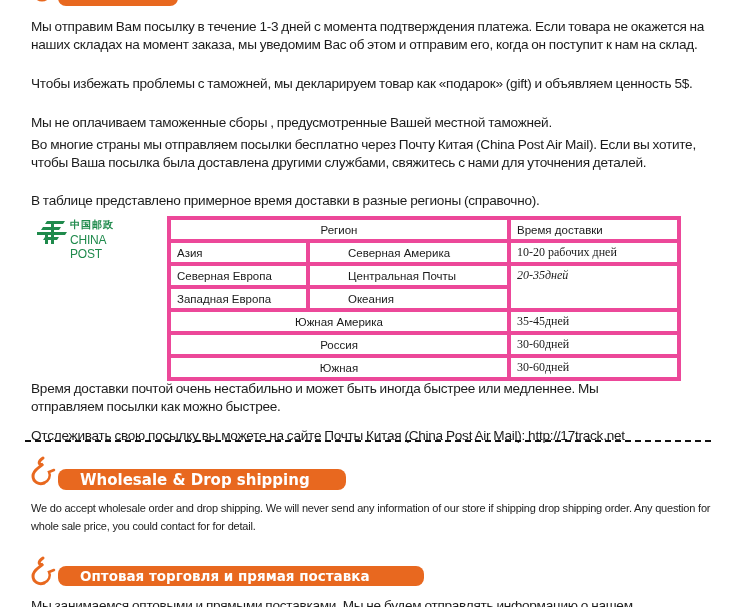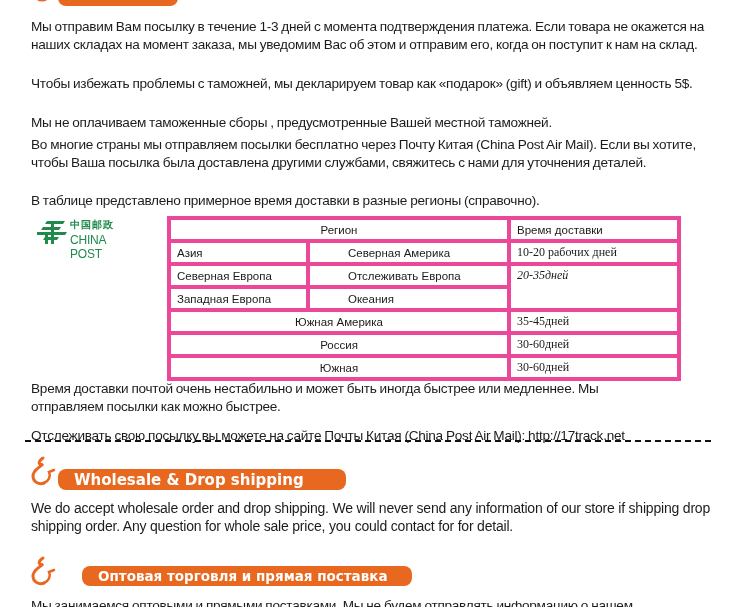--- a/index.html
+++ b/index.html
@@ -7,26 +7,26 @@
       width: 750px; height: 607px; overflow: hidden; position: relative;
       font-family: "Liberation Sans", sans-serif; color: #1a1a1a;
     }
     .abs { position: absolute; }
     .para {
       position: absolute; left: 31px; width: 700px;
       font-family: "Liberation Sans Narrow", "Liberation Sans", sans-serif;
       font-size: 13.6px; line-height: 18px; color: #1c1c1c;
       letter-spacing: -0.25px; word-spacing: -0.5px;
     }
-    .para.en { font-size: 14px; letter-spacing: -0.2px; word-spacing: 0; }
+    .para.en { font-size: 11px; letter-spacing: -0.2px; word-spacing: 0; }
     .banner {
       position: absolute; height: 20px; border-radius: 8px;
       background: #e8681f; color: #fff; font-weight: bold;
       font-family: "DejaVu Sans", sans-serif;
-      display: flex; align-items: center; padding-left: 16px; box-sizing: border-box;
+      display: flex; align-items: center; padding-left: 22px; box-sizing: border-box;
     }
     .flame { position: absolute; width: 30px; height: 30px; }
     table.ship {
       position: absolute; left: 167px; top: 216px; border-collapse: collapse;
       font-family: "Liberation Sans", sans-serif; font-size: 11.5px; color: #1a1a1a;
     }
     table.ship td {
       border: 4px solid #ec4899; height: 19px; padding: 0 6px; white-space: nowrap;
     }
     table.ship td.serif { font-family: "Liberation Serif", serif; font-size: 12px; }
@@ -77,21 +77,21 @@
     <td colspan="2" class="c" style="width:324px;">Регион</td>
     <td style="width:154px;">Время доставки</td>
   </tr>
   <tr>
     <td style="width:123px;">Азия</td>
     <td class="mid">Северная Америка</td>
     <td class="serif">10-20 рабочих дней</td>
   </tr>
   <tr>
     <td>Северная Европа</td>
-    <td class="mid">Отслеживать Европа</td>
+    <td class="mid">Центральная Почты</td>
     <td class="serif" rowspan="2" style="vertical-align:top; padding-top:2px;font-style:italic;">20-35дней</td>
   </tr>
   <tr>
     <td>Западная Европа</td>
     <td class="mid">Океания</td>
   </tr>
   <tr>
     <td colspan="2" class="c">Южная Америка</td>
     <td class="serif">35-45дней</td>
   </tr>
@@ -117,16 +117,16 @@
 </svg>
 <div class="banner" style="left:58px; top:469px; width:288px; height:21px; font-size:15px;">
   <span>Wholesale &amp; Drop shipping</span>
 </div>
 <div class="para en" style="top:499px; width:680px;">We do accept wholesale order and drop shipping. We will never send any information of our store if shipping drop shipping order. Any question for whole sale price, you could contact for for detail.</div>
 
 <svg class="flame" style="left:29px; top:556px;" width="30" height="30" viewBox="0 0 30 30">
   <path d="M14 2 C8 6, 10 10, 14 8 C10 12, 4 14, 4 20 C4 26, 10 29, 15 27" fill="none" stroke="#e8681f" stroke-width="3" stroke-linecap="round"></path>
   <path d="M15 27 C20 25, 22 20, 20 16 L25 14" fill="none" stroke="#e8681f" stroke-width="2.5" stroke-linecap="round"></path>
 </svg>
-<div class="banner" style="left:58px; top:566px; width:330px; height:20px; font-size:13.5px;margin-left:24px;">
+<div class="banner" style="left:58px; top:566px; width:366px; height:20px; font-size:13.5px;">
   <span>Оптовая торговля и прямая поставка</span>
 </div>
 <div class="para" style="top:597px; width:720px; white-space:nowrap;">Мы занимаемся оптовыми и прямыми поставками. Мы не будем отправлять информацию о нашем</div>
 
 </body></html>

